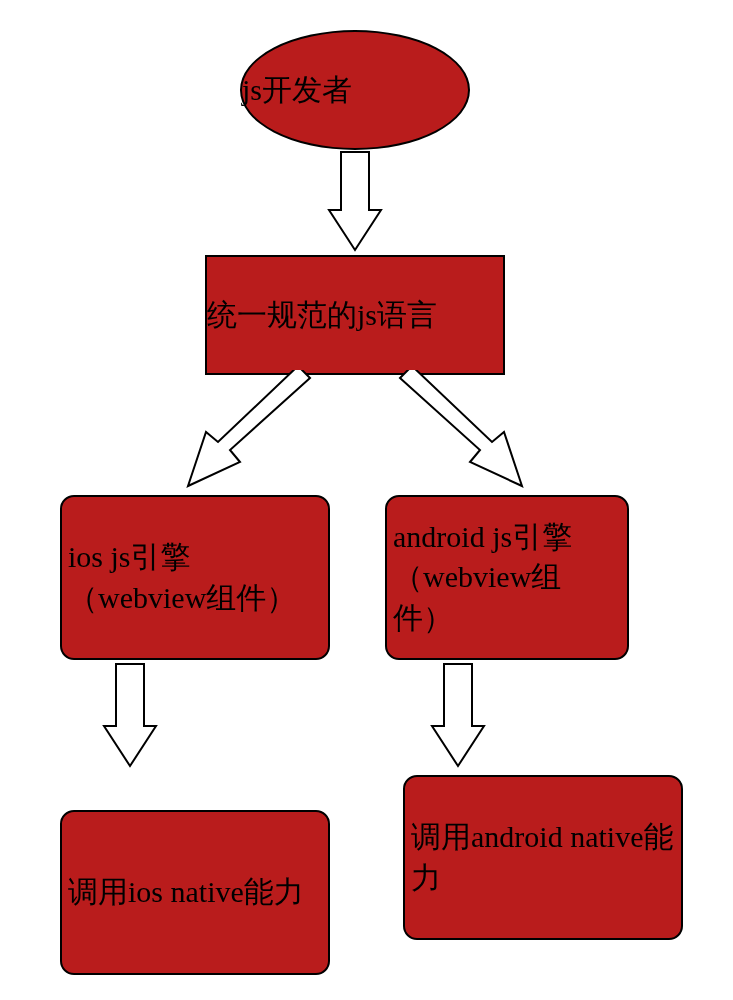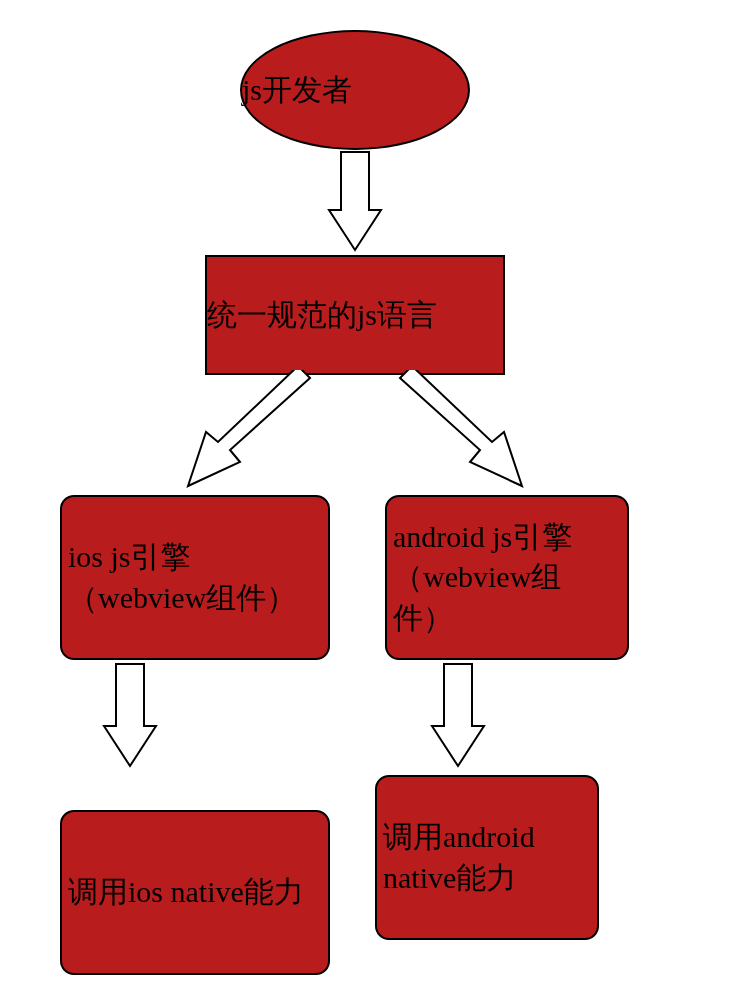--- a/index.html
+++ b/index.html
@@ -86,15 +86,15 @@
 <div class="arrow" style="left:430px; top:662px;">
   <svg width="56" height="108" viewBox="0 0 56 108">
     <path d="M14 2 L14 64 L2 64 L28 104 L54 64 L42 64 L42 2 Z" fill="#fff" stroke="#000" stroke-width="2"></path>
   </svg>
 </div>
 
 <div class="node roundrect" style="left:60px; top:810px; width:270px; height:165px;">
   <span class="inner">调用ios native能力</span>
 </div>
 
-<div class="node roundrect" style="left:375px; top:775px; width:224px; height:165px;">
+<div class="node roundrect" style="left:403px; top:775px; width:280px; height:165px;">
   <span class="inner">调用android native能力</span>
 </div>
 
 </body></html>

